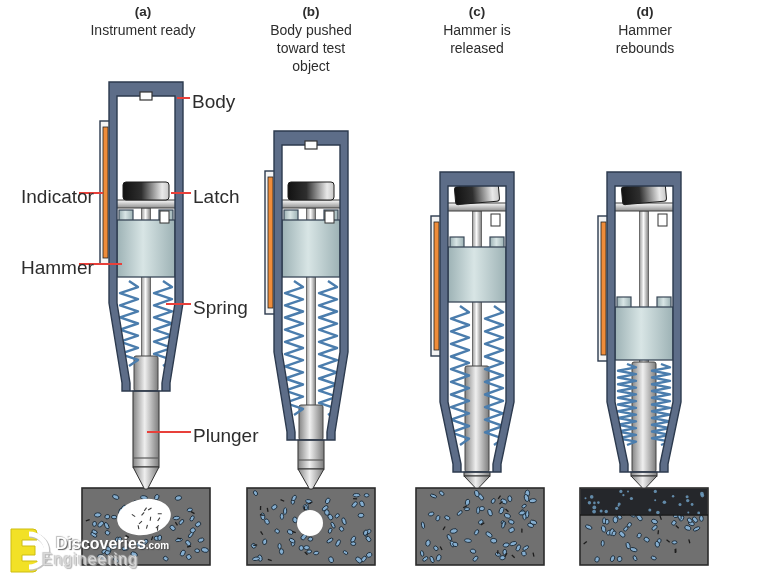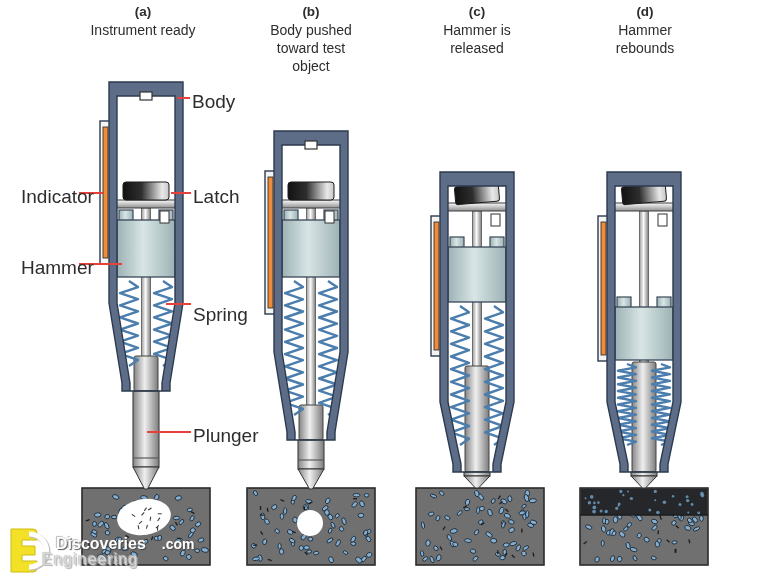--- a/index.html
+++ b/index.html
@@ -10,21 +10,21 @@
   .stage-header{position:absolute;width:180px;text-align:center;line-height:18px;font-size:14px;}
   .stage-letter{font-weight:bold;font-size:13.5px;}
   .part-label{position:absolute;font-size:19px;white-space:nowrap;}
   .part-label.right-align{text-align:right;}
   .leader{position:absolute;height:2px;}
   svg.diagram{position:absolute;left:0;top:0;}
   .watermark{position:absolute;left:4px;top:524px;width:220px;height:58px;pointer-events:none;}
   .wm-logo{position:absolute;left:2px;top:2px;}
   .wm-line1{position:absolute;left:52px;top:11px;font-weight:bold;font-size:16px;color:#ffffff;
     text-shadow:1px 1px 1px rgba(70,70,70,.9),-1px -1px 1px rgba(120,120,120,.5);}
-  .wm-line1 .suffix{font-size:14px;font-weight:bold;padding-left:16px;}
+  .wm-line1 .suffix{font-size:10px;font-weight:bold;}
   .wm-line2{position:absolute;left:38px;top:27px;font-size:16px;letter-spacing:1px;
     color:rgba(255,255,255,.6);
     text-shadow:0 0 1px #9a9a9a,1px 1px 1px #b5b5b5,-1px -1px 1px #cfcfcf;}
 </style>
 </head>
 <body>
 
 <div class="canvas">
 
   <div class="stage-header" style="left:53px;top:3px;">
@@ -524,21 +524,21 @@
   <div class="leader" style="left: 79px; top: 192px; width: 24px; background: rgb(232, 64, 58);"></div>
   <span class="part-label right-align" style="left:21px;top:186px;">Indicator</span>
 
   <div class="leader" style="left: 171px; top: 192px; width: 20px; background: rgb(232, 64, 58);"></div>
   <span class="part-label" style="left:193px;top:186px;">Latch</span>
 
   <div class="leader" style="left: 79px; top: 263px; width: 43px; background: rgb(232, 64, 58);"></div>
   <span class="part-label right-align" style="left:21px;top:257px;">Hammer</span>
 
   <div class="leader" style="left: 166px; top: 303px; width: 25px; background: rgb(232, 64, 58);"></div>
-  <span class="part-label" style="left:193px;top:297px;margin-top:7px;">Spring</span>
+  <span class="part-label" style="left:193px;top:297px;">Spring</span>
 
   <div class="leader" style="left: 147px; top: 431px; width: 44px; background: rgb(232, 64, 58);"></div>
   <span class="part-label" style="left:193px;top:425px;">Plunger</span>
 
   <div class="watermark">
     <svg class="wm-logo" width="50" height="52" viewBox="0 0 50 52">
       <path id="wm-e" d="M5 3 h22 a4 4 0 0 1 4 4 v7 H16 v6 h13 v9 H16 v6 h15 v7 a4 4 0 0 1 -4 4 H5 z" fill="#f2e126" stroke="#cdbd10" stroke-width="1"></path>
       <path d="M24 9 a17 16 0 0 1 0 33" fill="none" stroke="#bdbdbd" stroke-width="6" opacity="0.9"></path>
       <path d="M23 8 a17 16 0 0 1 0 33" fill="none" stroke="#ffffff" stroke-width="5"></path>
     </svg>

